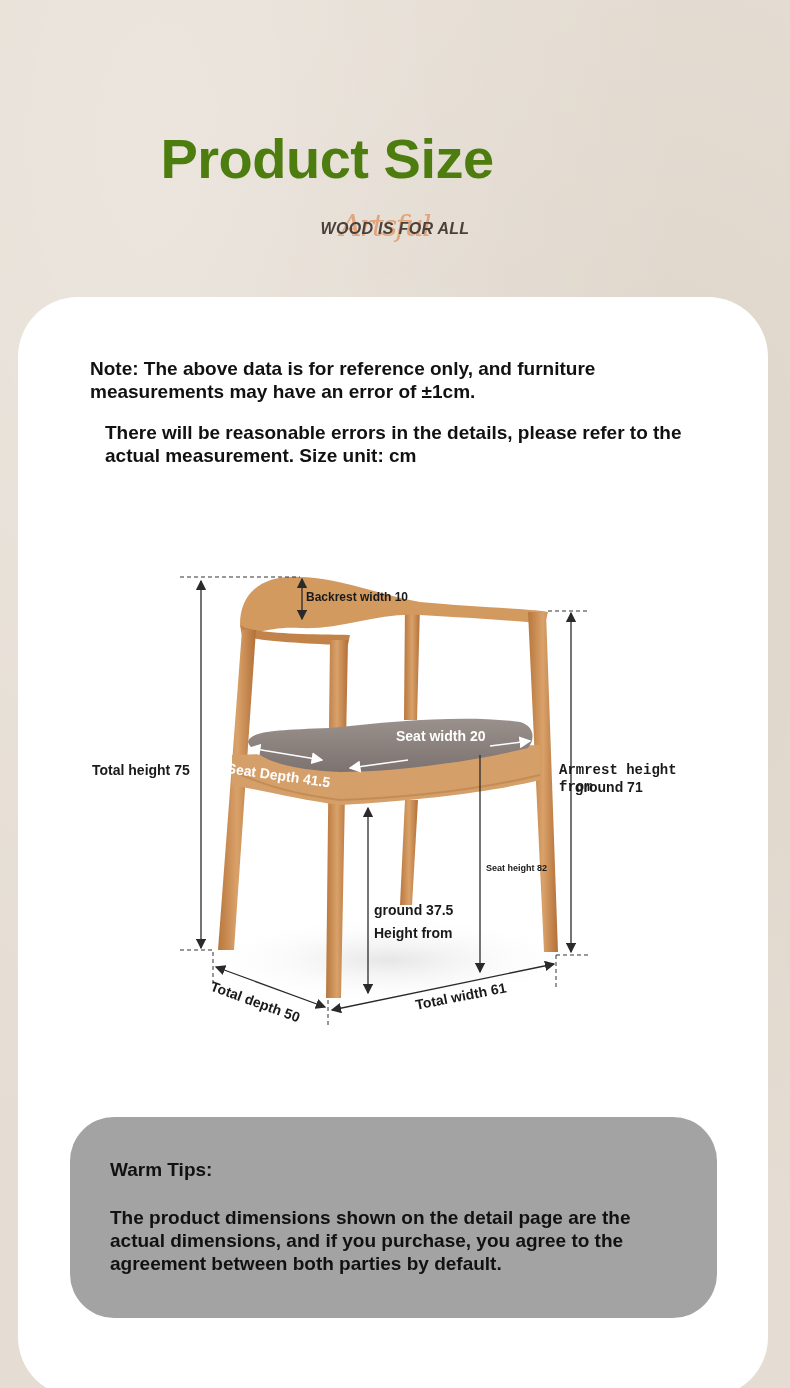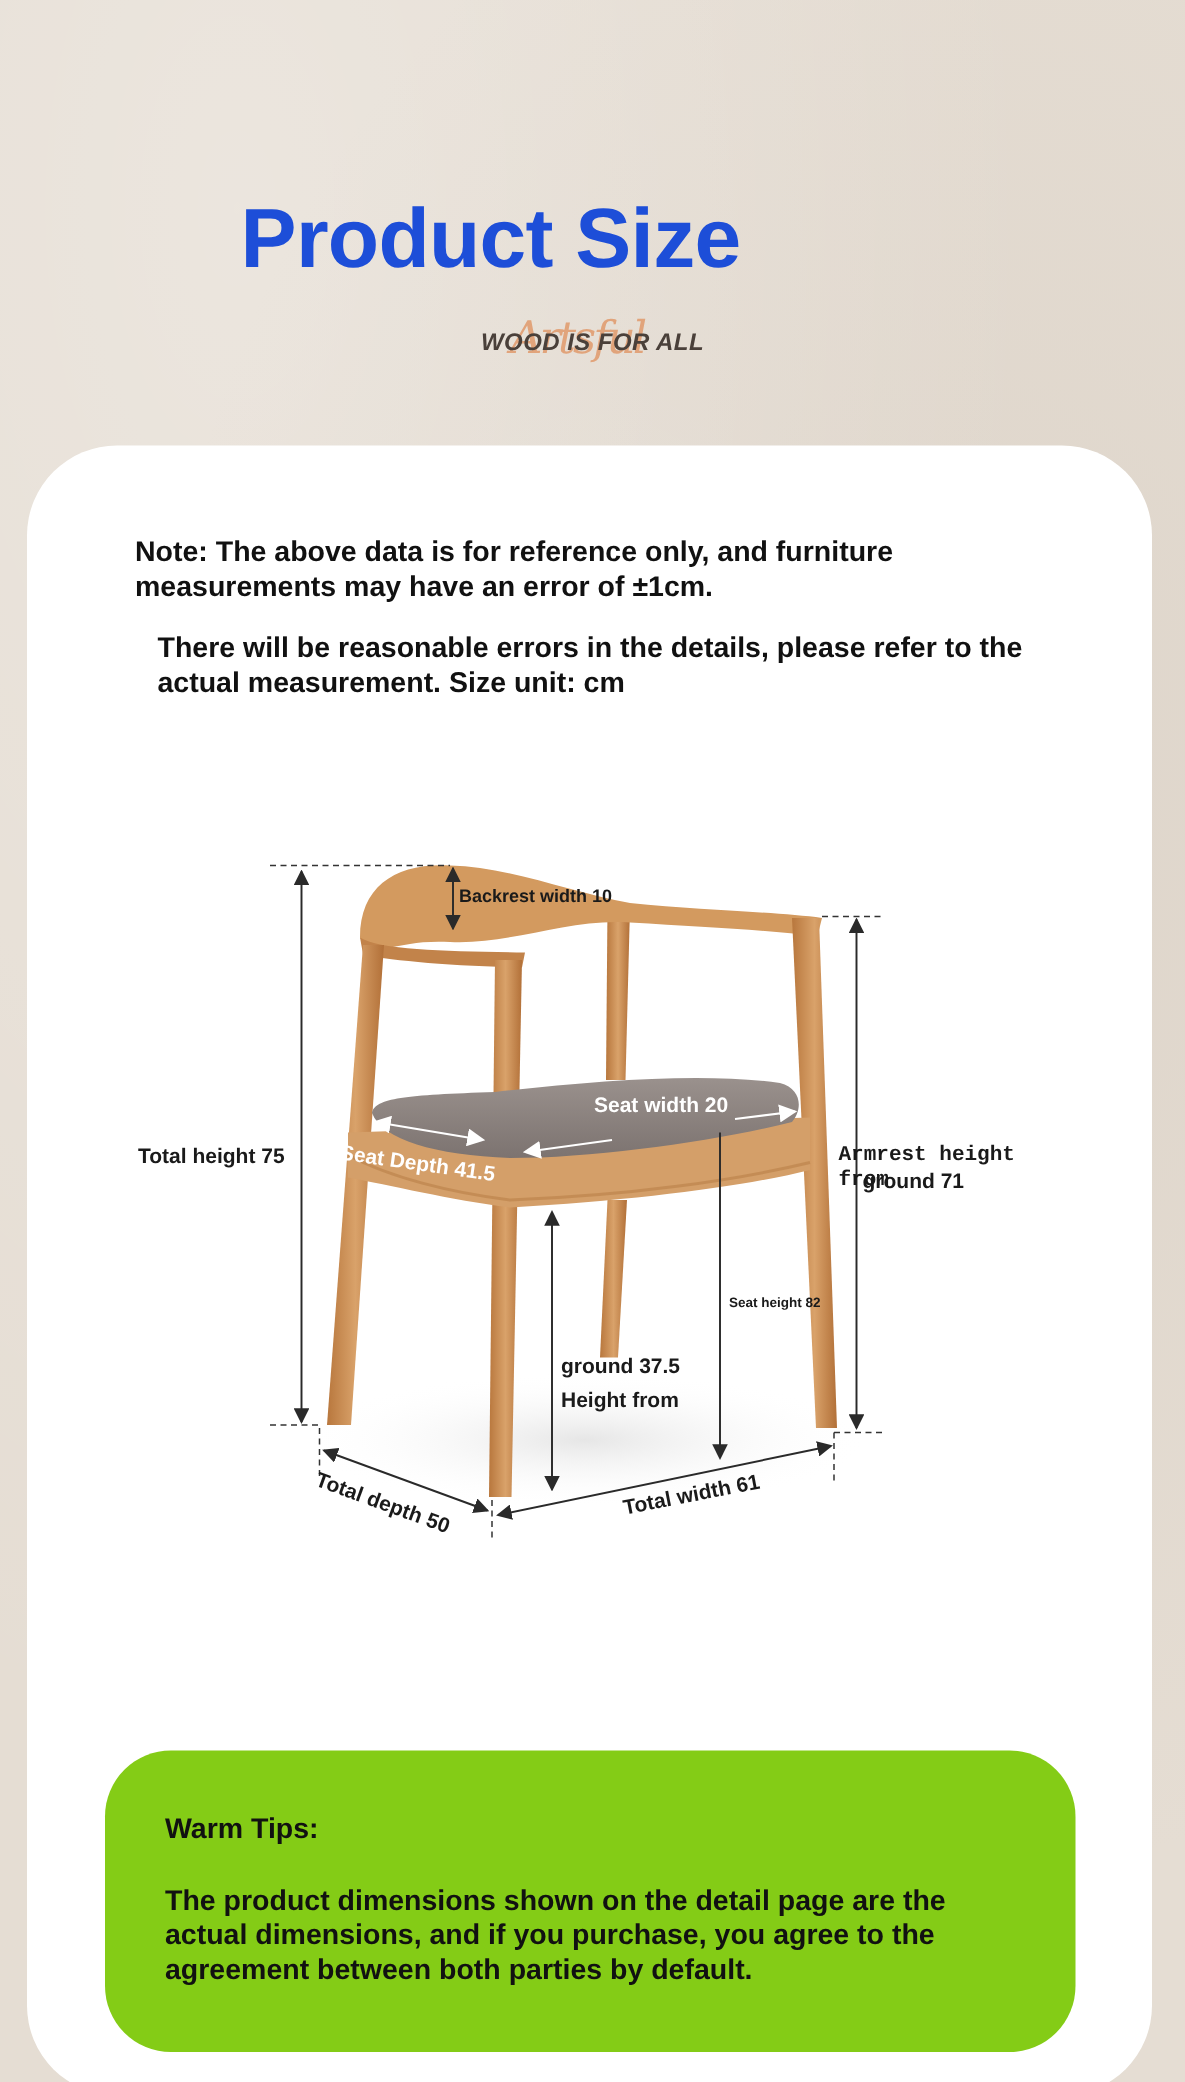--- a/index.html
+++ b/index.html
@@ -13,21 +13,21 @@
   .bg-texture {
     position: absolute; inset: 0;
     background:
       radial-gradient(ellipse at 20% 10%, rgba(255,255,255,0.25), transparent 60%),
       radial-gradient(ellipse at 80% 40%, rgba(200,188,175,0.25), transparent 60%),
       radial-gradient(ellipse at 50% 90%, rgba(255,255,255,0.18), transparent 60%);
   }
   .page-title {
     position: absolute; top: 126px; left: 0; width: 654px;
     text-align: center; font-size: 56px; font-weight: bold;
-    color: #1d4ed8; letter-spacing: -0.5px;
+    color: #4d7c0f; letter-spacing: -0.5px;
   }
   .brand {
     position: absolute; top: 208px; left: 0; width: 790px; height: 40px;
   }
   .brand-script {
     position: absolute; left: 340px; top: 0px;
     font-family: "DejaVu Serif", serif; font-style: italic;
     font-size: 30px; color: #e19a6c; opacity: 0.85; letter-spacing: -2px;
   }
   .brand-text {
@@ -48,22 +48,22 @@
 
   .diagram { position: absolute; left: 0; top: 560px; width: 680px; height: 480px; }
   .diagram svg { position: absolute; left: 0; top: 0; }
 
   .lbl { position: absolute; font-weight: bold; color: #1a1a1a; }
   .lbl-dark-sm { font-size: 12px; }
   .lbl-dark { font-size: 14px; line-height: 17px; }
   .lbl-white { color: #fff; font-size: 14px; }
 
   .tips {
-    position: absolute; left: 70px; top: 1167px; width: 647px; height: 201px;
-    background: #84cc16; border-radius: 44px;
+    position: absolute; left: 70px; top: 1117px; width: 647px; height: 201px;
+    background: #a3a3a3; border-radius: 44px;
   }
   .tips-title {
     position: absolute; left: 40px; top: 42px;
     font-size: 19px; font-weight: bold; color: #111;
   }
   .tips-body {
     position: absolute; left: 40px; top: 89px; width: 560px;
     font-size: 19px; font-weight: bold; line-height: 23px; color: #111;
   }
 </style>

